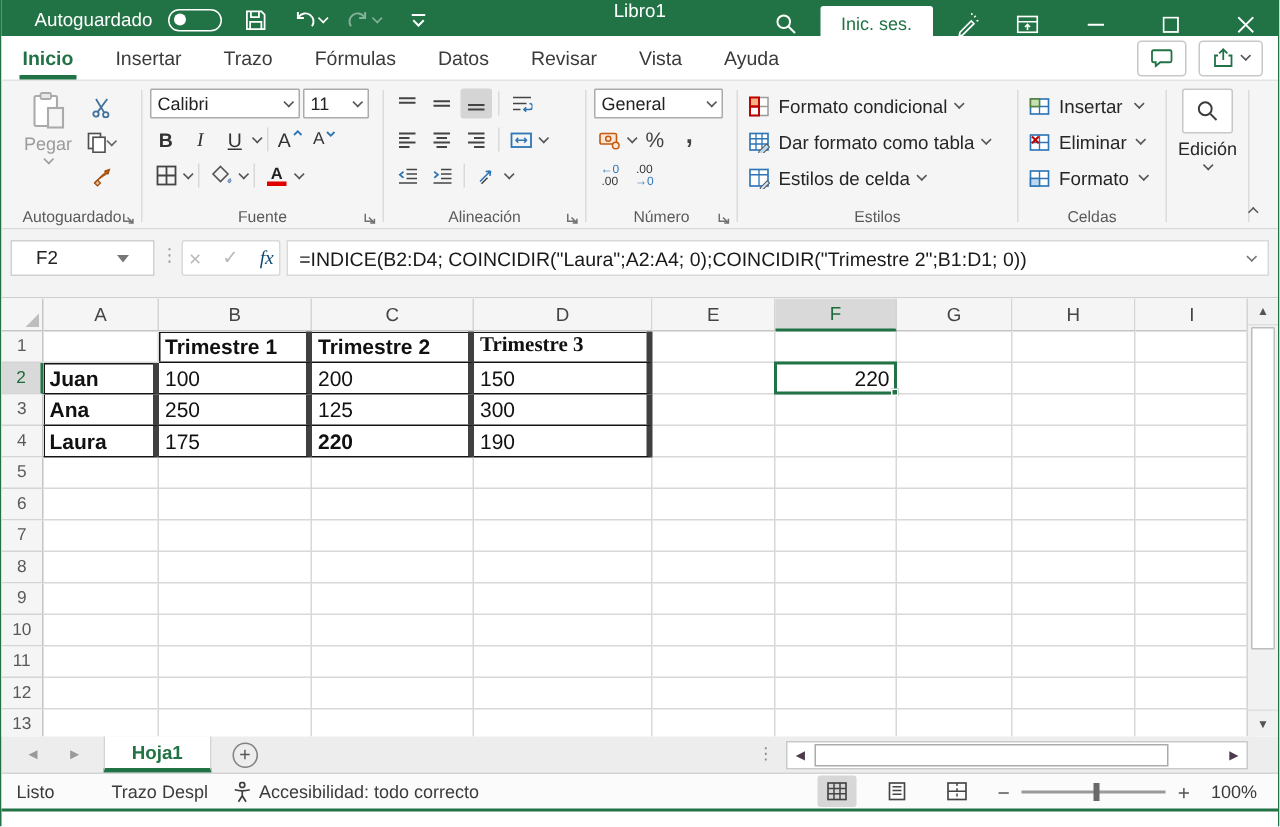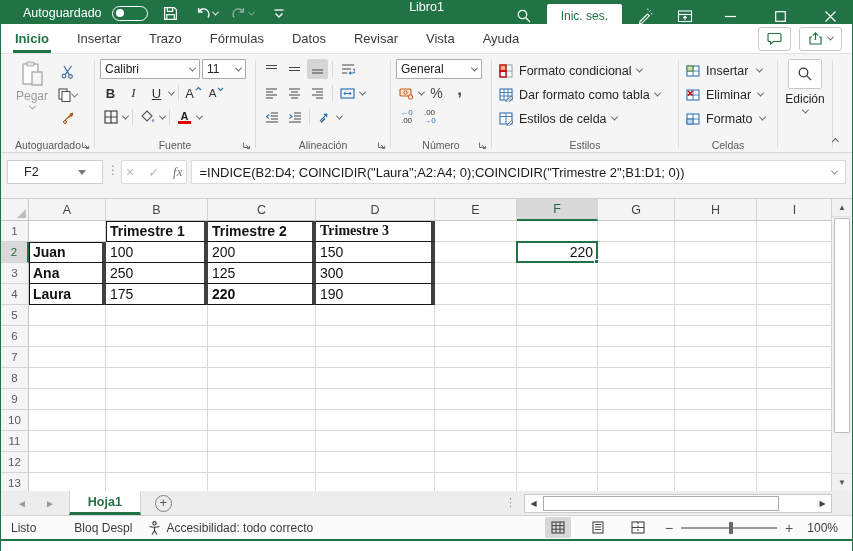--- a/index.html
+++ b/index.html
@@ -52,21 +52,21 @@
   .two-line { font-size:8px; line-height:8px; color:#333; text-align:center; }
   .two-line .bl { color:#2E75B6; }
 
   
   .fbar { height:46px; background:#F3F3F3; border-bottom:1px solid #CFCFCF; display:flex; align-items:flex-start; padding:7px 6px 0 6px; gap:4px; }
   .namebox { width:96px; height:24px; background:#fff; border:1px solid #D0D0D0; display:flex; align-items:center; padding:0 16px; font-size:12.5px; color:#222; justify-content:space-between; }
   .gripper { color:#9a9a9a; font-size:12px; width:10px; text-align:center; padding-top:3px; }
   .fxbtns { height:24px; background:#fff; border:1px solid #D9D9D9; border-radius:2px; display:flex; align-items:center; padding:0 4px; gap:14px; }
   .fxbtns .x { color:#b9b9b9; font-size:14px; }
   .fxbtns .ck { color:#b9b9b9; font-size:13px; }
-  .fxbtns .fx { color:#737373; font-size:13px; }
+  .fxbtns .fx { color:#0c4a6e; font-size:13px; }
   .finput { flex:1; height:24px; background:#fff; border:1px solid #D9D9D9; display:flex; align-items:center; padding:0 22px 0 7px; font-size:13px; color:#1a1a1a; position:relative; white-space:nowrap; overflow:hidden; }
   .finput .chev { position:absolute; right:8px; top:9px; color:#777; }
 
   
   .gridwrap { position:relative; height:292px; background:#fff; overflow:hidden; }
   .grid { position:absolute; left:0; top:0; width:832px; }
   .ghead { display:flex; height:22px; }
   .corner { width:28px; background:#F5F5F5; border-right:1px solid #C6C6C6; border-bottom:1px solid #C6C6C6; position:relative; }
   .corner::after { content:""; position:absolute; right:2px; bottom:2px; border-left:9px solid transparent; border-bottom:9px solid #BDBDBD; }
   .chead { background:#F5F5F5; border-right:1px solid #D4D4D4; border-bottom:1px solid #C6C6C6; font-size:12.5px; color:#444; display:flex; align-items:center; justify-content:center; }
@@ -739,21 +739,21 @@
     <span class="sheet-grip">⋮</span>
     <div class="hscroll">
       <span class="hs-arrow">◀</span>
       <span class="hs-thumb"></span>
       <span class="hs-arrow" style="margin-left:auto;">▶</span>
     </div>
   </div>
 
   <div class="statusbar">
     <span class="seg">Listo</span>
-    <span class="seg" style="margin-left:38px;">Bloq Despl</span>
+    <span class="seg" style="margin-left:38px;">Trazo Despl</span>
     <span class="seg" style="margin-left:16px; display:flex; align-items:center; gap:5px;">
       <svg width="13" height="14" viewBox="0 0 13 14">
           <circle cx="6.5" cy="2.3" r="1.7" fill="none" stroke="#3b3b3b" stroke-width="1.1"></circle>
           <path d="M1.5 5.5 q5 1.5 10 0 M6.5 6.5 v3 M6.5 9.5 l-2.5 4 M6.5 9.5 l2.5 4" fill="none" stroke="#3b3b3b" stroke-width="1.1"></path>
         </svg>
       <span>Accesibilidad: todo correcto</span>
     </span>
     <div class="sb-right">
       <span class="viewbtn sel">
         <svg width="14" height="13" viewBox="0 0 14 13">

